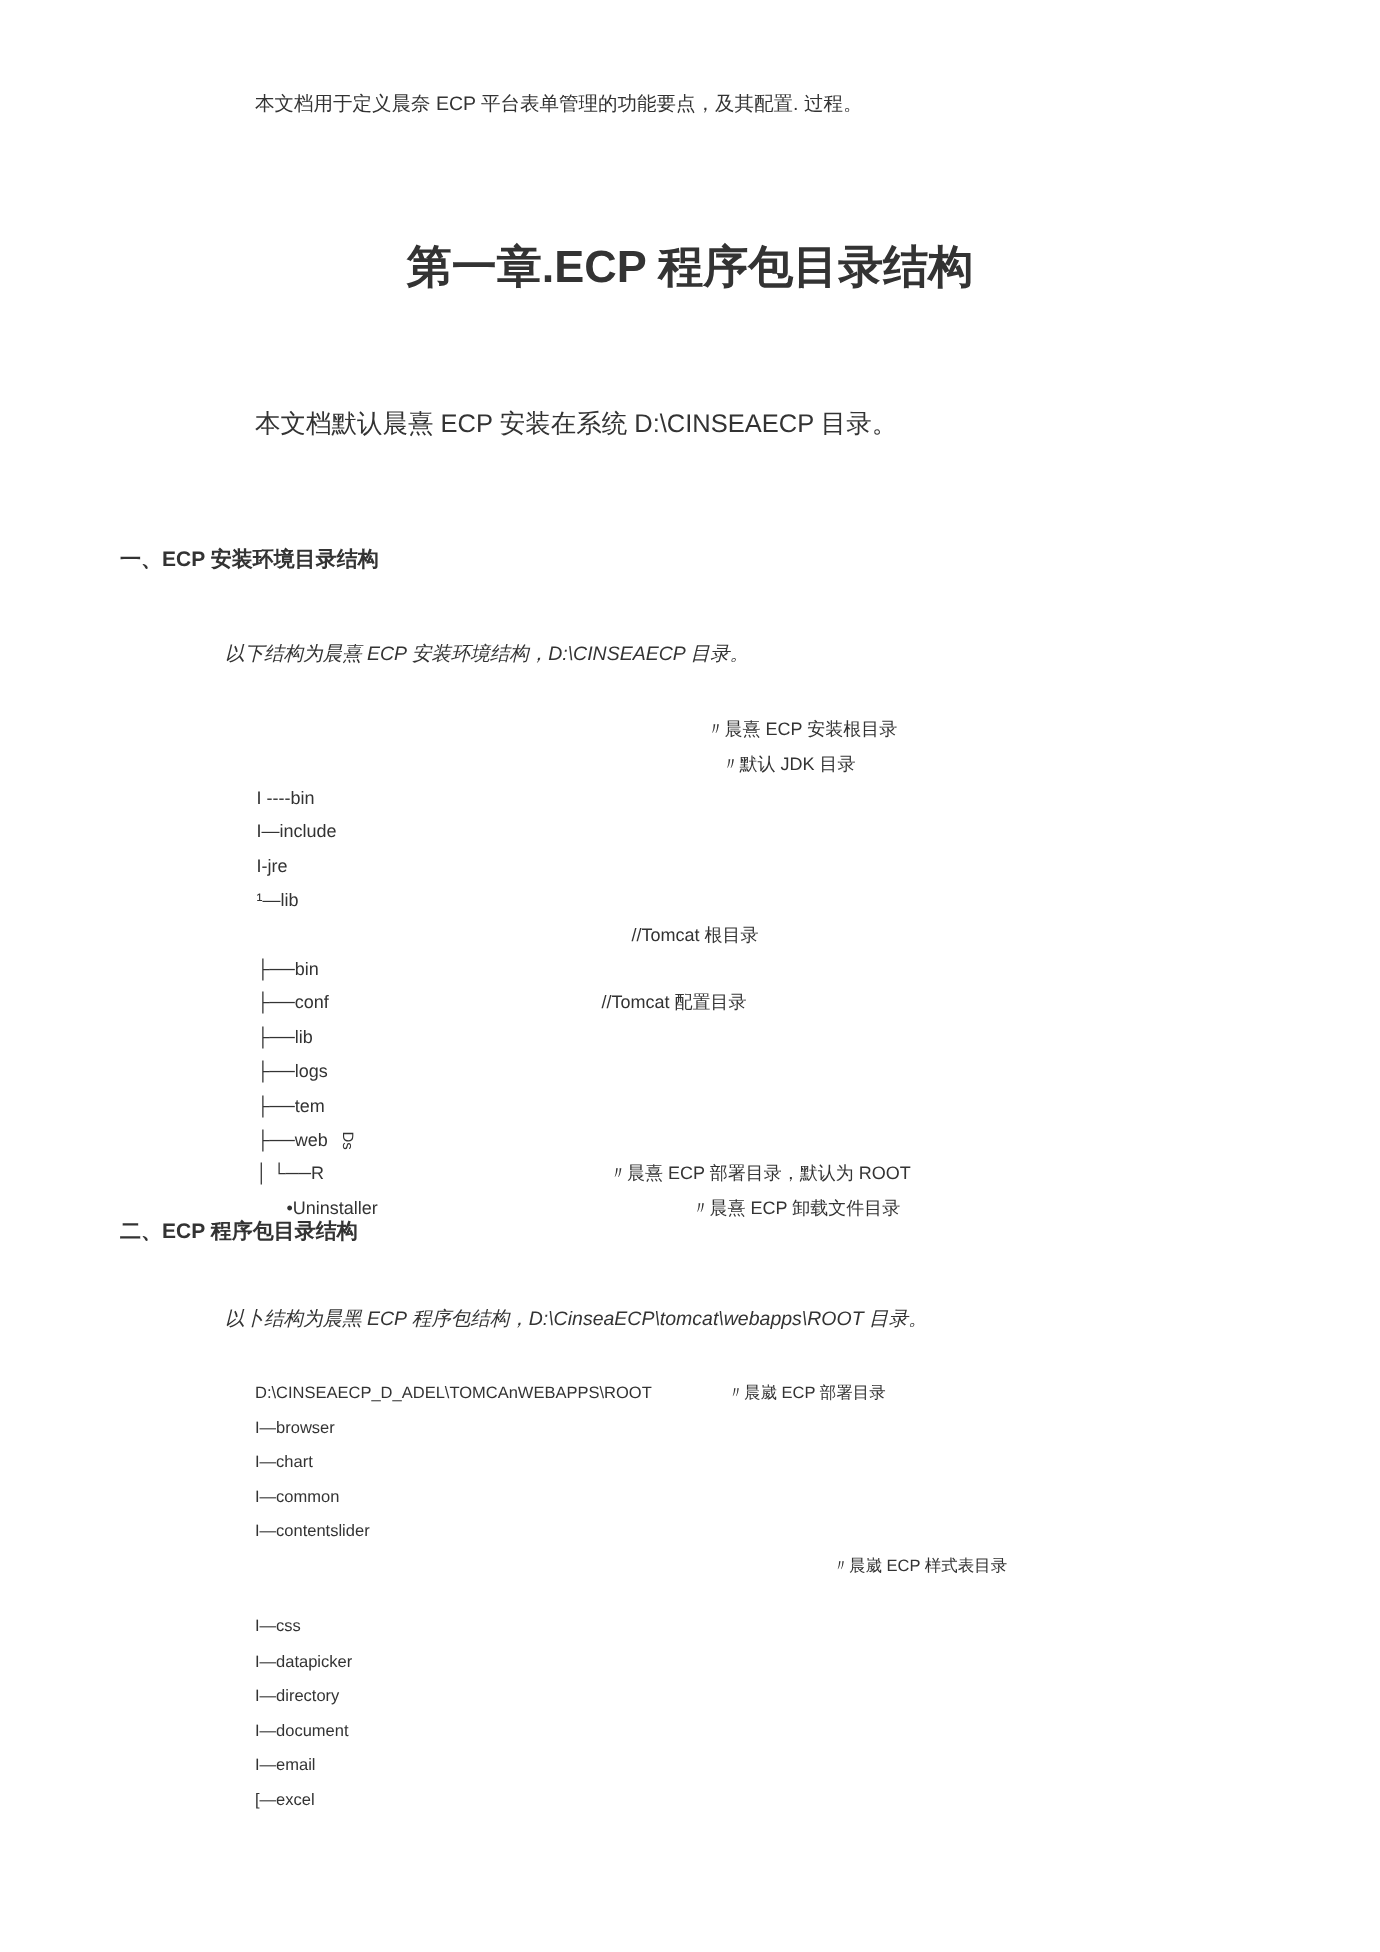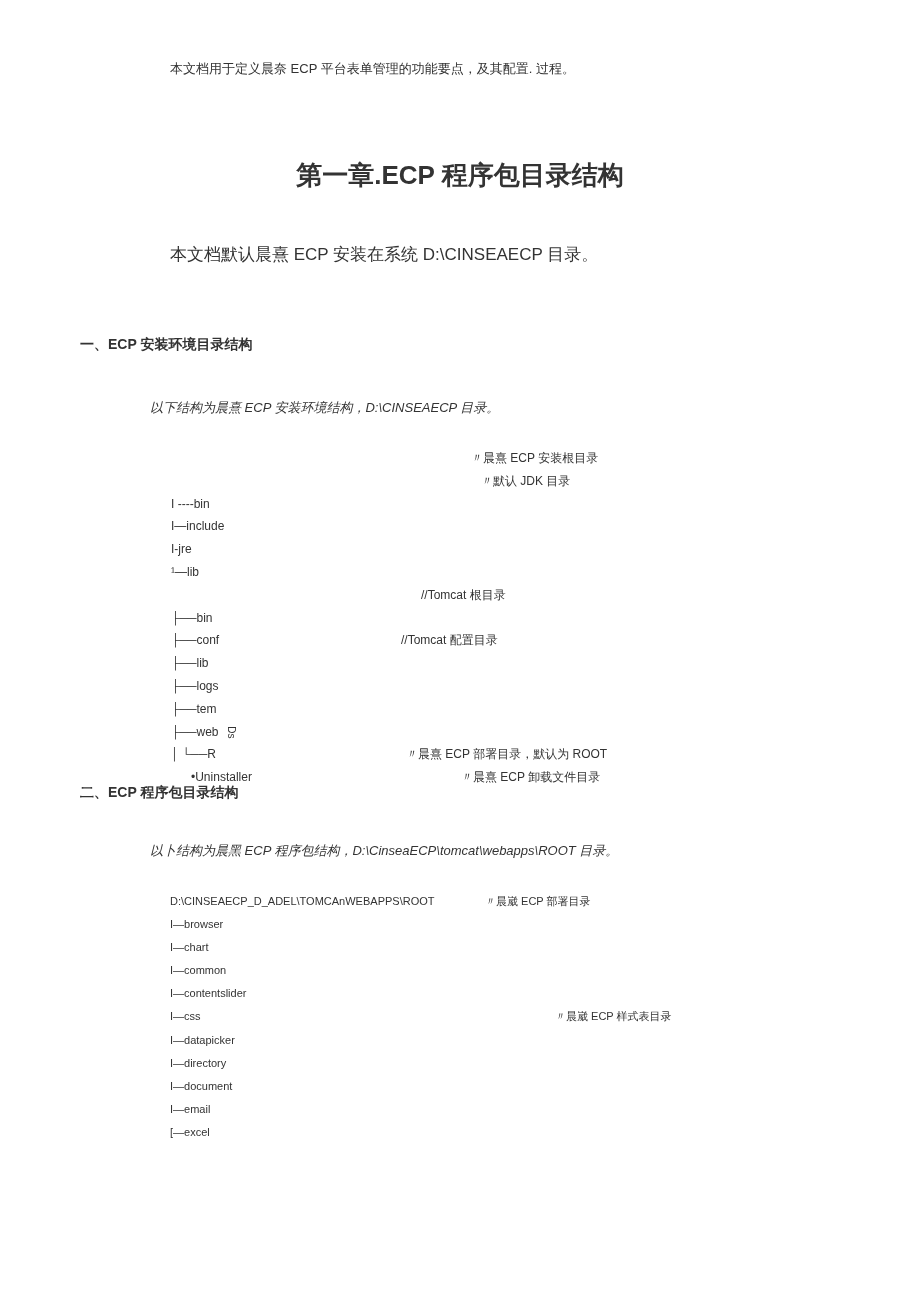--- a/index.html
+++ b/index.html
@@ -11,23 +11,23 @@
       width: 760px;
       background: #fff;
     }
     .intro {
       margin-left: 90px;
       margin-bottom: 80px;
       font-size: 13px;
     }
     h1 {
       text-align: center;
-      font-size: 26px;
+      font-size: 30px;
       font-weight: bold;
-      margin: 0 0 50px 0;
+      margin: 0 0 72px 0;
     }
     .subtitle {
       margin-left: 90px;
       margin-bottom: 70px;
       font-size: 17px;
     }
     h2 {
       font-size: 14px;
       font-weight: bold;
       margin: 0 0 45px 0;
@@ -161,21 +161,21 @@
   <div class="tree2-row">
       <span class="tree2-label">I—chart</span>
     </div>
   <div class="tree2-row">
       <span class="tree2-label">I—common</span>
     </div>
   <div class="tree2-row">
       <span class="tree2-label">I—contentslider</span>
     </div>
   <div class="tree2-row">
-      <span class="tree2-label" style="min-width:385px;">I—css</span>
+      <span class="tree2-label" style="min-width:385px;margin-top:40px;">I—css</span>
       <span>〃晨崴 ECP 样式表目录</span>
     </div>
   <div class="tree2-row">
       <span class="tree2-label">I—datapicker</span>
     </div>
   <div class="tree2-row">
       <span class="tree2-label">I—directory</span>
     </div>
   <div class="tree2-row">
       <span class="tree2-label">I—document</span>

